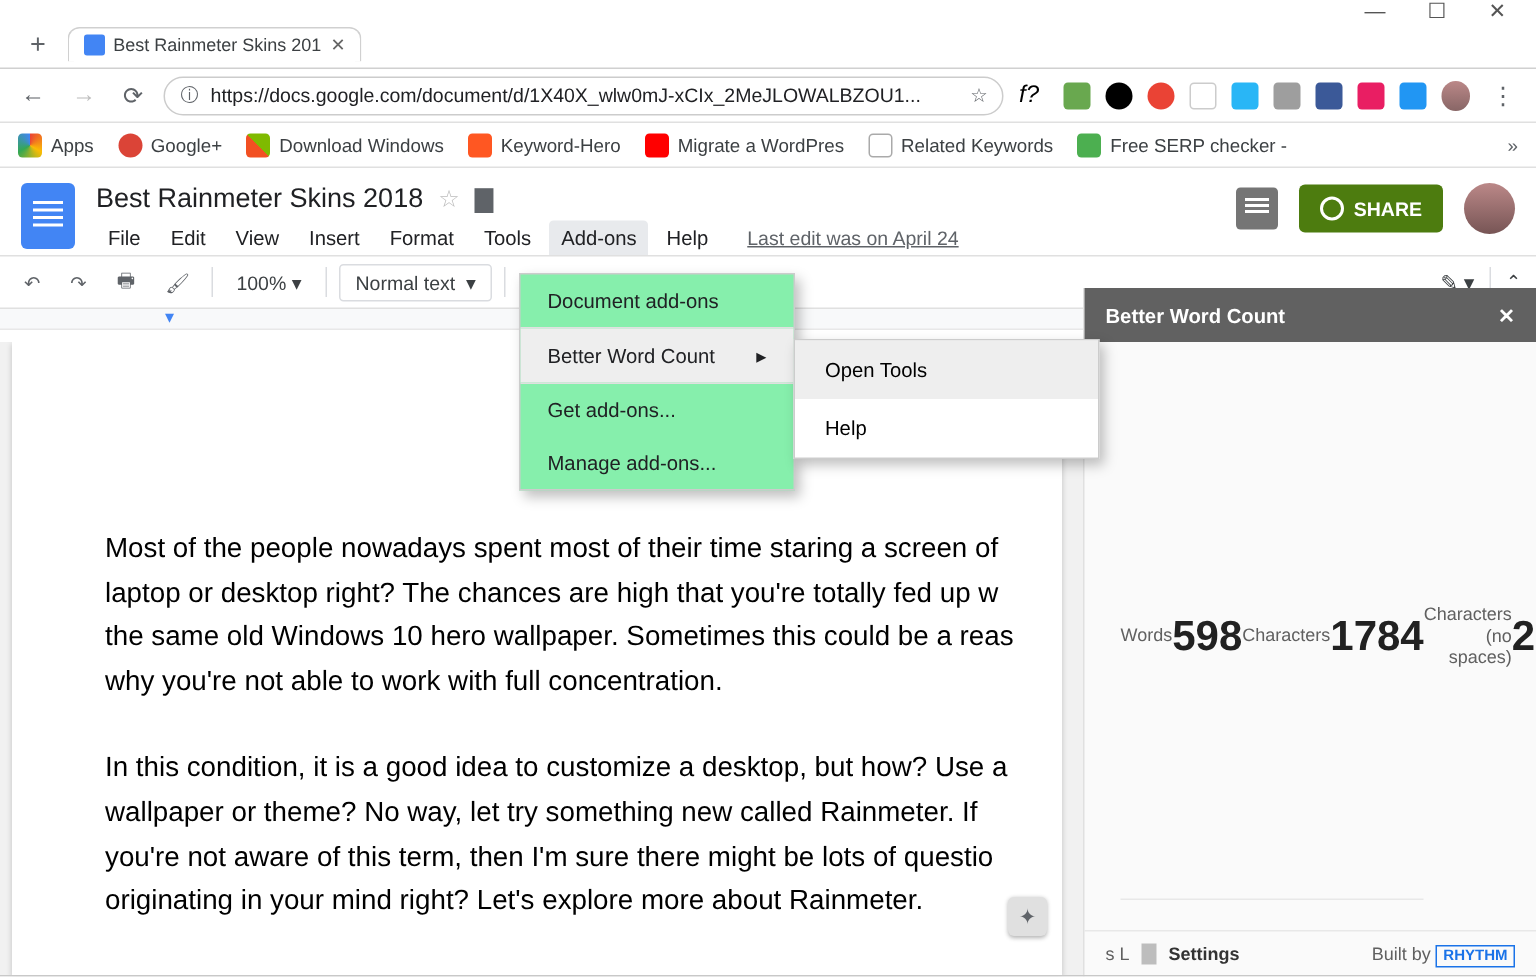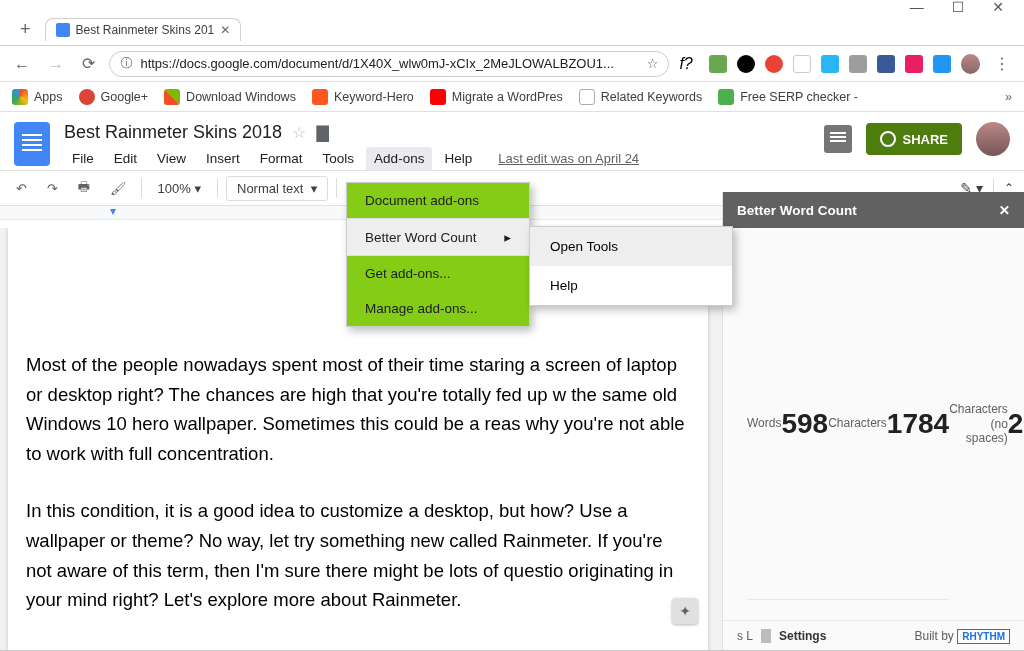--- a/index.html
+++ b/index.html
@@ -63,27 +63,27 @@
 .penc { font-size:14px; }
 .caret-up { font-size:12px; }
 
 
 .ruler { height:14px; background:#f8f9fa; border-bottom:1px solid #e8e8e8; position:relative; }
 .ruler::after { content:"▾"; position:absolute; left:110px; top:-2px; color:#4285f4; font-size:12px; }
 
 
 .docarea { position:absolute; left:0; top:228px; right:0; bottom:0; background:#f1f1f1; overflow:hidden; }
 .page { position:absolute; left:8px; top:0; width:700px; bottom:0; background:#fff; box-shadow:0 1px 4px rgba(0,0,0,.2); padding:0 18px; }
-.prose { font-family:Georgia,"Times New Roman",serif; font-size:18.5px; line-height:1.6; color:#000; }
+.prose { font-family:Georgia,"Times New Roman",serif; font-size:18.5px; line-height:1.6; color:#000;margin-left:44px; }
 .prose p { margin:0; }
 .p1 { margin-top:122px !important; }
 .p2 { margin-top:28px !important; }
 
 
-.menu1 { position:absolute; left:346px; top:182px; width:184px; background:#84cc16; border:1px solid #ccc; box-shadow:3px 4px 8px rgba(0,0,0,.25); z-index:20; font-size:13.5px; color:#202124; }
+.menu1 { position:absolute; left:346px; top:182px; width:184px; background:#86efac; border:1px solid #ccc; box-shadow:3px 4px 8px rgba(0,0,0,.25); z-index:20; font-size:13.5px; color:#202124; }
 .menu1 .mi { padding:10px 18px; }
 .menu1 .mi.hov { background:#eeeeee; display:flex; justify-content:space-between; align-items:center; }
 .menu1 .msep { height:1px; background:#e0e0e0; }
 .menu2 { position:absolute; left:529px; top:226px; width:204px; background:#fff; border:1px solid #ccc; box-shadow:3px 4px 8px rgba(0,0,0,.25); z-index:21; font-size:13.5px; }
 .menu2 .mi { padding:12px 20px; }
 .menu2 .mi.hov { background:#eeeeee; }
 
 
 .sidepanel { position:absolute; right:0; top:192px; width:302px; bottom:0; background:#fafafa; border-left:1px solid #e0e0e0; display:flex; flex-direction:column; }
 .sp-head { background:#616161; color:#fff; font-weight:600; font-size:13.5px; padding:10px 14px; display:flex; justify-content:space-between; align-items:center; }

